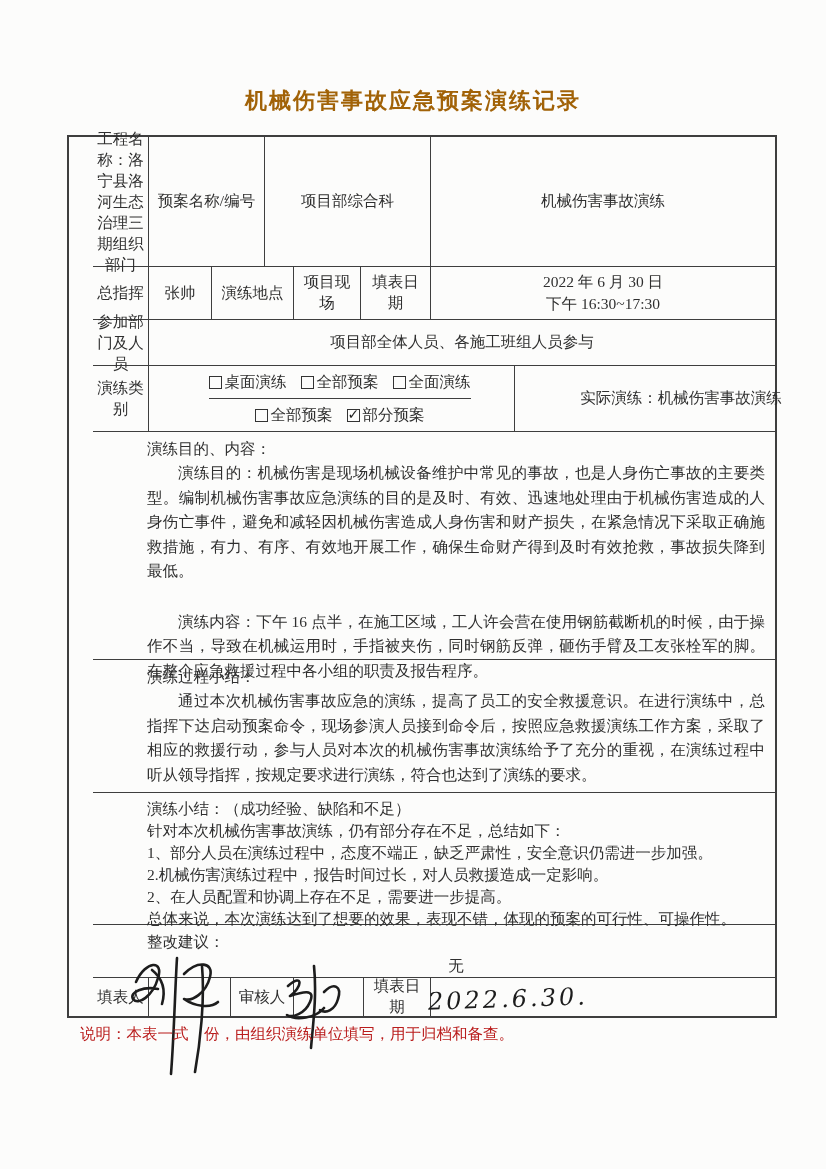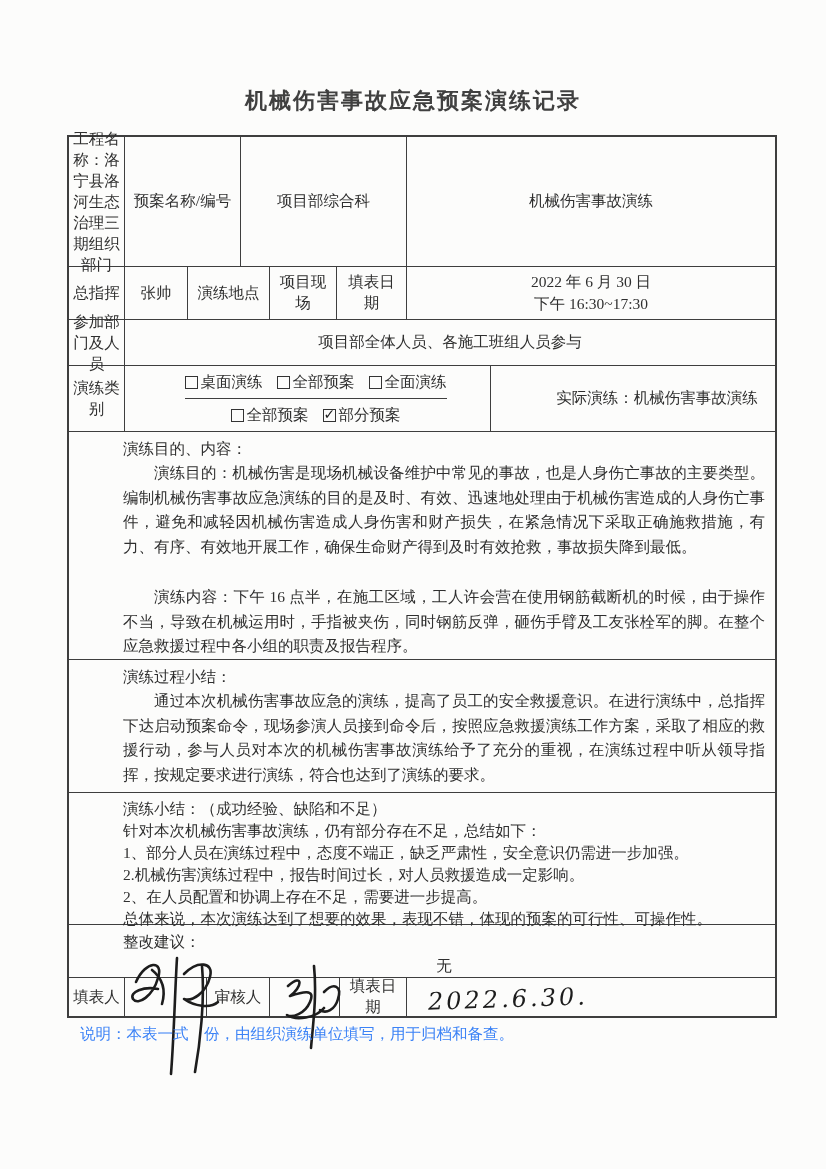--- a/index.html
+++ b/index.html
@@ -5,26 +5,27 @@
   html,body{margin:0;padding:0;background:#e8e8e8;}
   .page{
     position:relative;width:826px;height:1169px;margin:0 auto;
     background:#fcfcfb;overflow:hidden;
     font-family:"Liberation Serif","DejaVu Serif",serif;
     color:#2f2f2f;
   }
   .title{
     position:absolute;left:0;top:86px;width:100%;
     text-align:center;font-size:22px;font-weight:bold;
-    letter-spacing:2px;color:#404040;margin:0;
+    letter-spacing:2px;color:#a16207;margin:0;
   }
   .tbl{
     position:absolute;left:67px;top:135px;width:710px;
     border:2px solid #3e3e3e;box-sizing:border-box;
     font-size:15.5px;
+    padding-left:24px;
   }
   .row{display:flex;align-items:stretch;border-bottom:1.5px solid #3e3e3e;box-sizing:border-box;}
   .row:last-child{border-bottom:none;}
   .c{box-sizing:border-box;border-right:1.5px solid #3e3e3e;display:flex;align-items:center;justify-content:center;text-align:center;padding:2px 4px;}
   .c.last{border-right:none;}
   .c.block{display:block;text-align:left;padding:5px 10px;margin-left:44px;}
   .r1{height:130px;}
   .r2{height:53px;}
   .r3{height:46px;}
   .r4{height:66px;gap:16px;}
@@ -61,21 +62,21 @@
     content:"\2713";position:absolute;left:0;top:-4px;
     font-family:"DejaVu Sans",sans-serif;font-size:14px;color:#222;
   }
   .heading{font-size:15.5px;line-height:24px;}
   .para{margin:0;text-indent:2em;text-align:justify;line-height:24.5px;}
   .para.gap{margin-top:26px;}
   .sumline{line-height:22px;text-align:justify;}
   .center-val{text-align:center;line-height:24px;}
   .note{
     position:absolute;left:80px;top:1024px;width:680px;
-    font-size:15.5px;color:#3b82f6;
+    font-size:15.5px;color:#b91c1c;
   }
   .sig{position:absolute;pointer-events:none;}
   .sig path{stroke:#1d1d1d;stroke-width:2.6;fill:none;stroke-linecap:round;stroke-linejoin:round;}
   .handdate{
     position:absolute;left:428px;top:984px;width:220px;
     font-size:24px;font-style:italic;letter-spacing:3px;color:#1c1c1c;
     transform:rotate(-2deg);
     font-family:"DejaVu Serif","Liberation Serif",serif;
   }
 </style>

